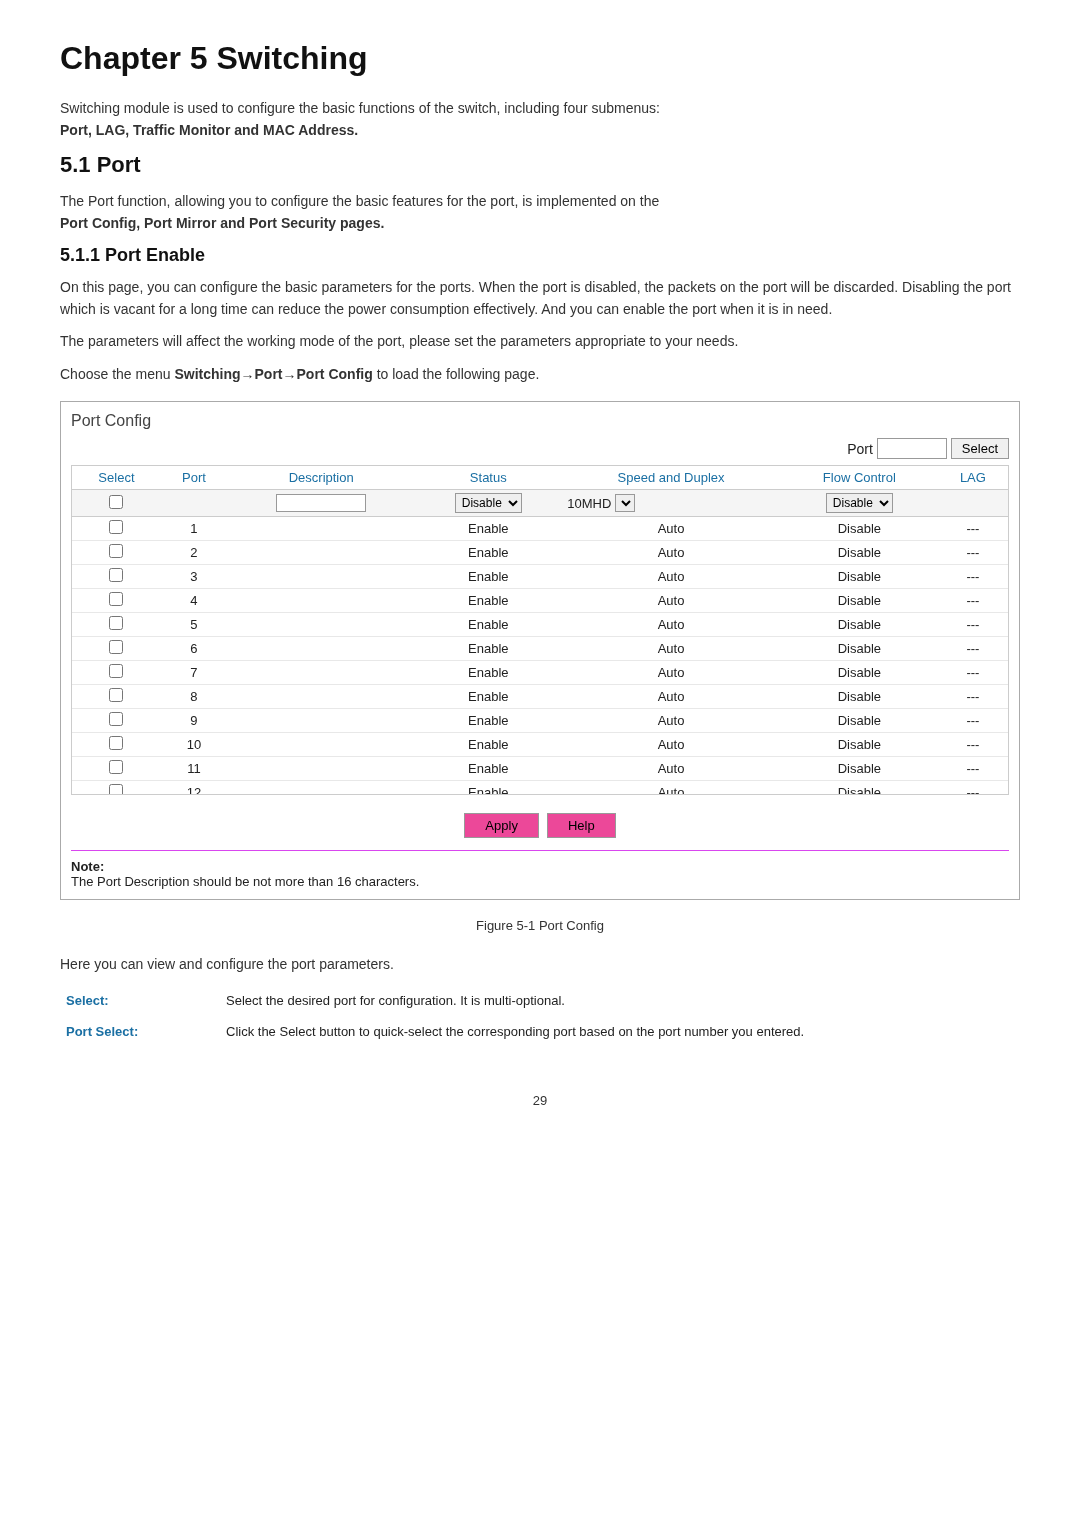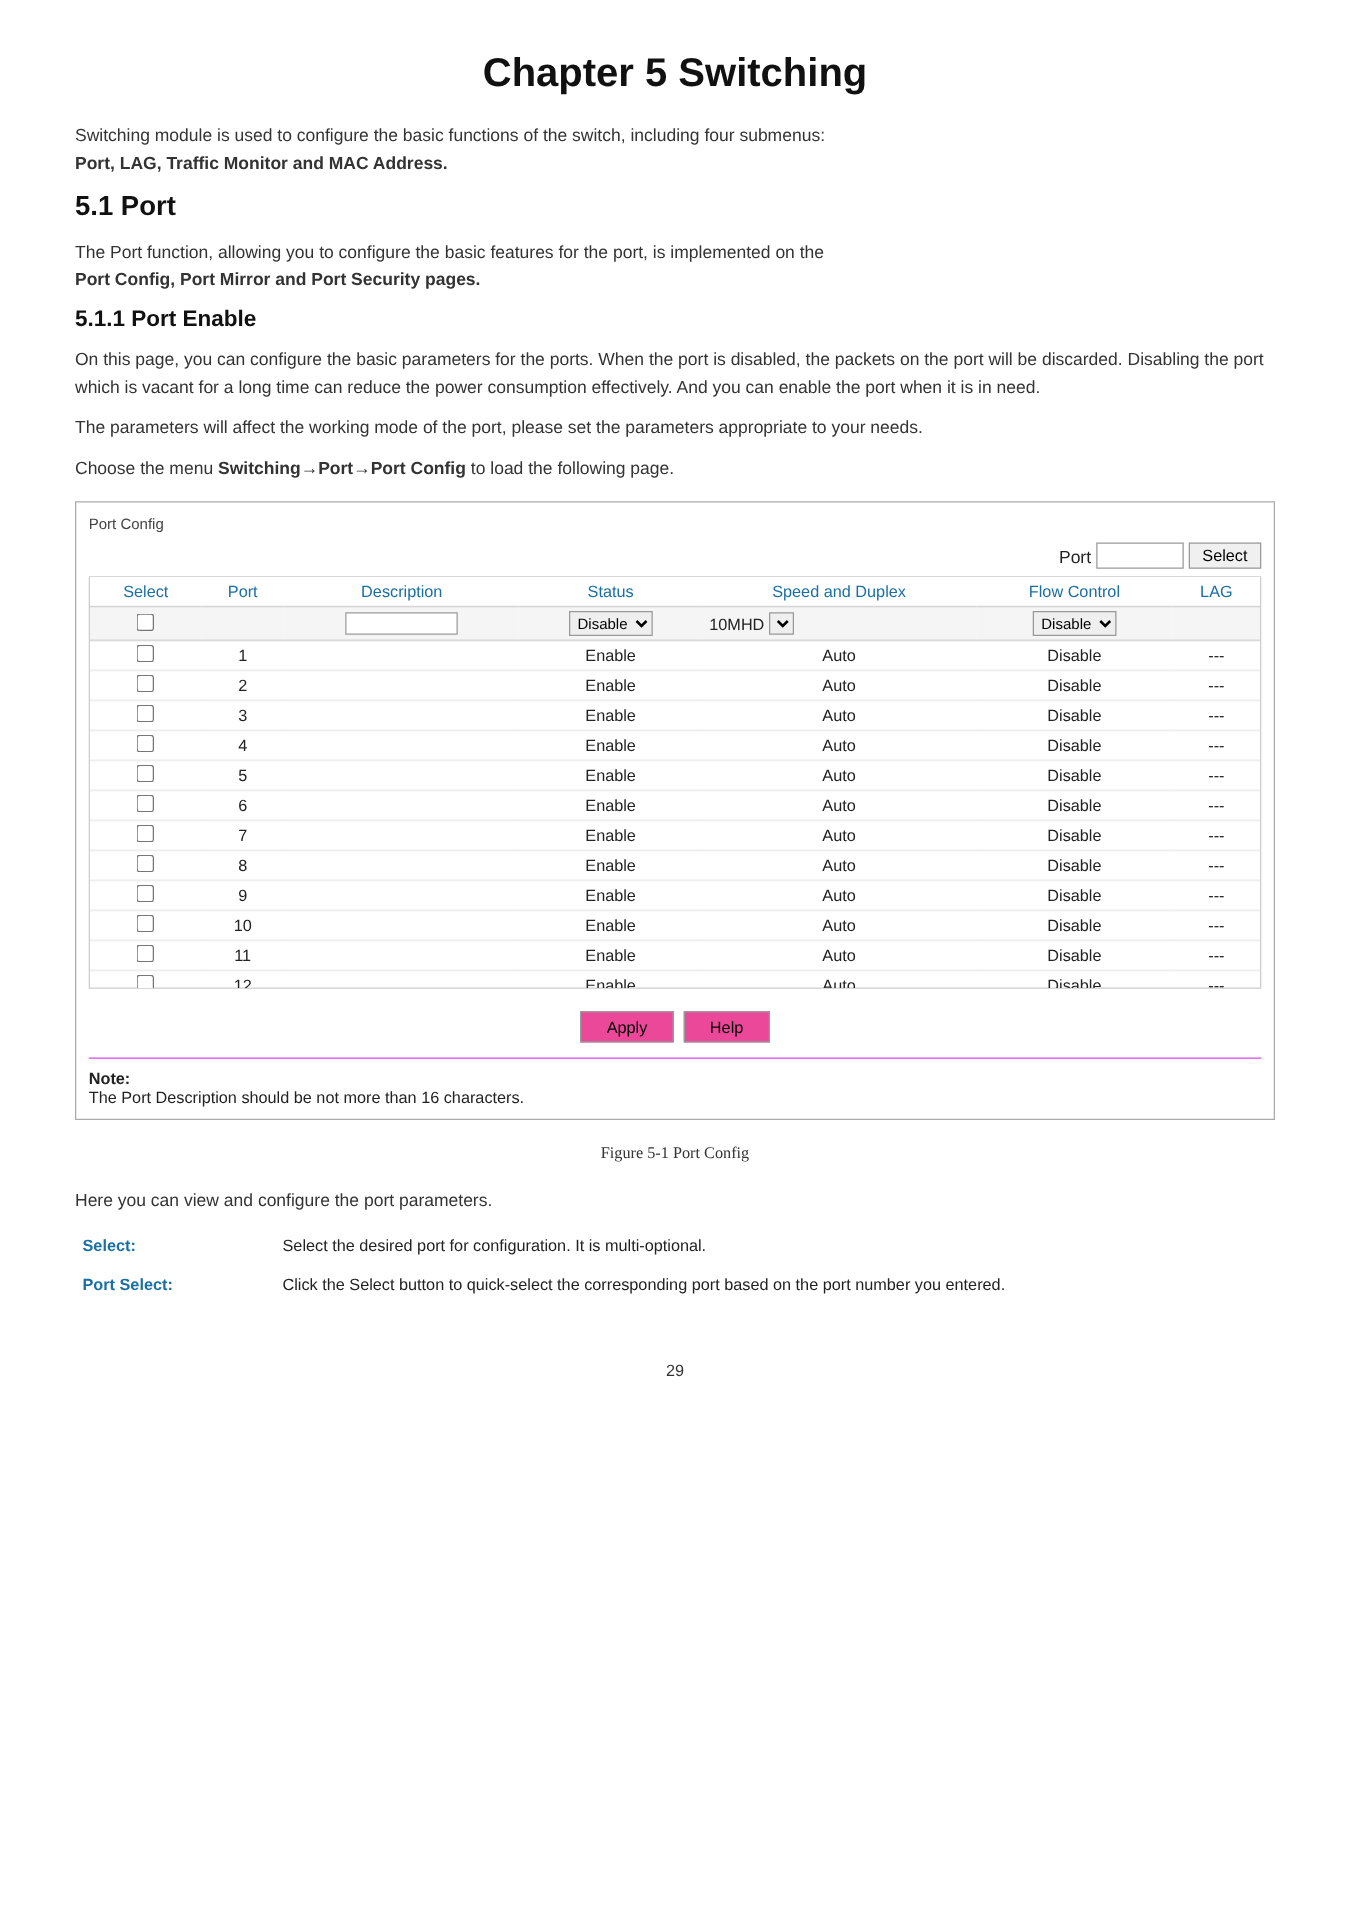--- a/index.html
+++ b/index.html
@@ -6,21 +6,20 @@
     body {
       font-family: Arial, sans-serif;
       font-size: 14px;
       color: #222;
       background: #fff;
       padding: 40px 60px;
       max-width: 1080px;
       margin: 0 auto;
     }
     h1.chapter-title {
-      text-align: center;
       font-size: 32px;
       font-weight: bold;
       margin-bottom: 20px;
       color: #111;
     }
     h2.section-title {
       font-size: 22px;
       font-weight: bold;
       margin-bottom: 12px;
       color: #111;
@@ -38,21 +37,21 @@
     }
 
     
     .port-config-box {
       border: 1px solid #aaa;
       margin: 16px 0;
       padding: 10px;
       background: #fff;
     }
     .port-config-label {
-      font-size: 12px;
+      font-size: 16px;
       color: #444;
       margin-bottom: 8px;
     }
     .port-select-row {
       display: flex;
       justify-content: flex-end;
       align-items: center;
       margin-bottom: 6px;
       gap: 4px;
     }
@@ -148,21 +147,20 @@
     .note-section .note-label {
       font-weight: bold;
       font-size: 13px;
     }
 
     .figure-caption {
       text-align: center;
       font-size: 13px;
       margin: 10px 0 16px;
       color: #333;
-      font-family: Liberation Serif, serif;
     }
 
     .description-table {
       width: 100%;
       margin-top: 10px;
     }
     .description-table td {
       padding: 8px 6px;
       vertical-align: top;
       text-align: left;

